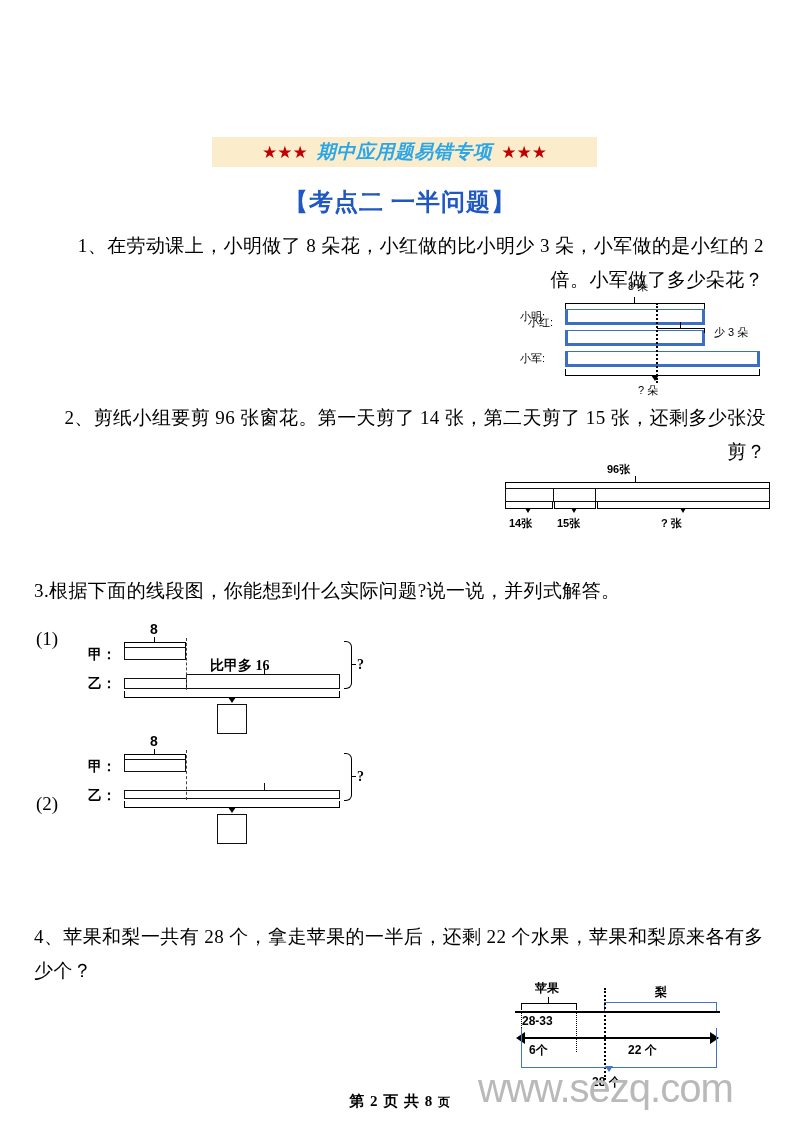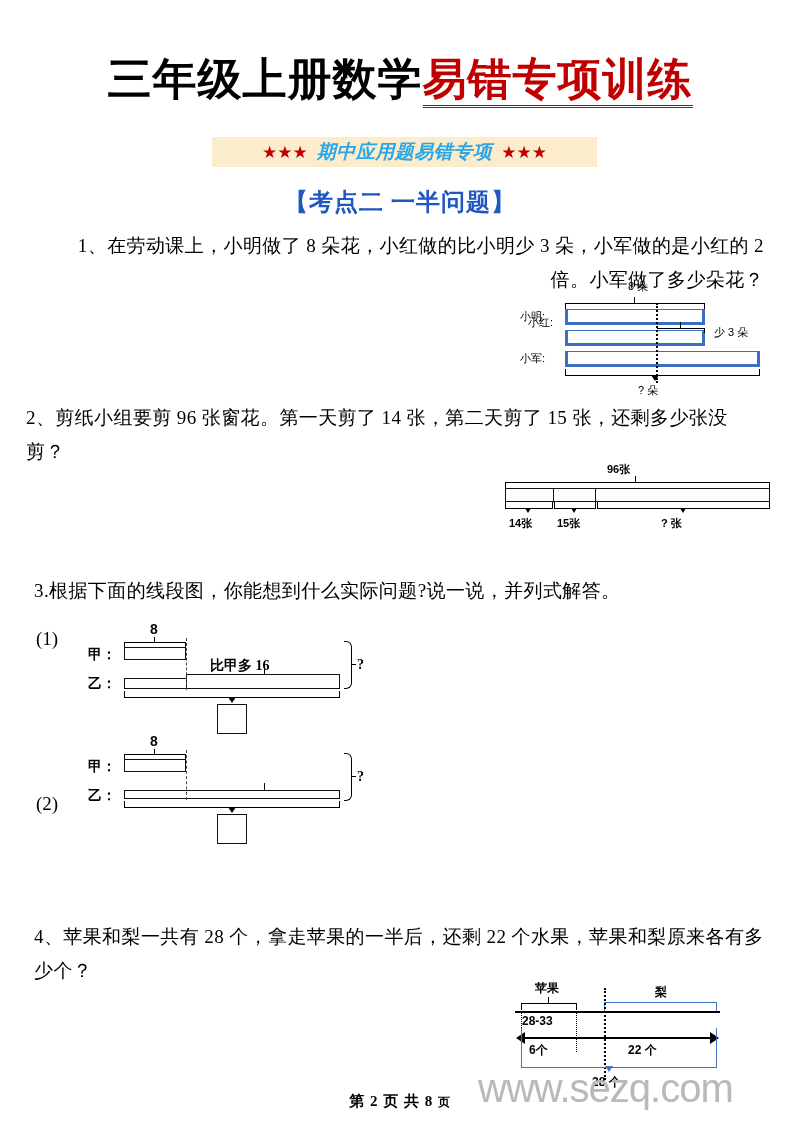--- a/index.html
+++ b/index.html
@@ -51,21 +51,21 @@
     letter-spacing: 1px;
   }
 
   
   .q {
     position: absolute;
     font-size: 19px; line-height: 34px; color: #000;
     letter-spacing: 0.4px;
   }
   #q1 { top: 229px; left: 34px; width: 730px; text-align: right; }
-  #q2 { top: 401px; left: 26px; width: 730px; }
+  #q2 { top: 401px; left: 36px; width: 730px; text-align: right; }
   #q3 { top: 574px; left: 34px; width: 740px; }
   #q4 { top: 920px; left: 34px; width: 730px; }
   .lbl-1 { position: absolute; top: 628px; left: 36px; font-size: 19px; }
   .lbl-2 { position: absolute; top: 793px; left: 36px; font-size: 19px; }
 
   
   .diag { position: absolute; }
   .dlabel {
     position: absolute; font-size: 11px; color: #000;
     font-family: "Liberation Sans", sans-serif; white-space: nowrap;
@@ -121,23 +121,20 @@
     font-family: "Liberation Sans", sans-serif;
     letter-spacing: -1px; white-space: nowrap;
   }
   .nb { white-space: nowrap; }
 </style>
 </head>
 <body>
 
 <div class="page">
 
-  <div class="title-wrap">
-    <span class="title-black">三年级上册数学</span><span class="title-red">易错专项训练</span>
-  </div>
 
   <div class="banner">
     <span class="stars">★★★</span>
     <span class="banner-text">期中应用题易错专项</span>
     <span class="stars">★★★</span>
   </div>
 
   <div class="kaodian">【考点二  一半问题】</div>
 
   <div class="q" id="q1">1、在劳动课上，小明做了 8 朵花，小红做的比小明少 3 朵，小军做的是小红的 2 倍。小军做了多少朵花？</div>

